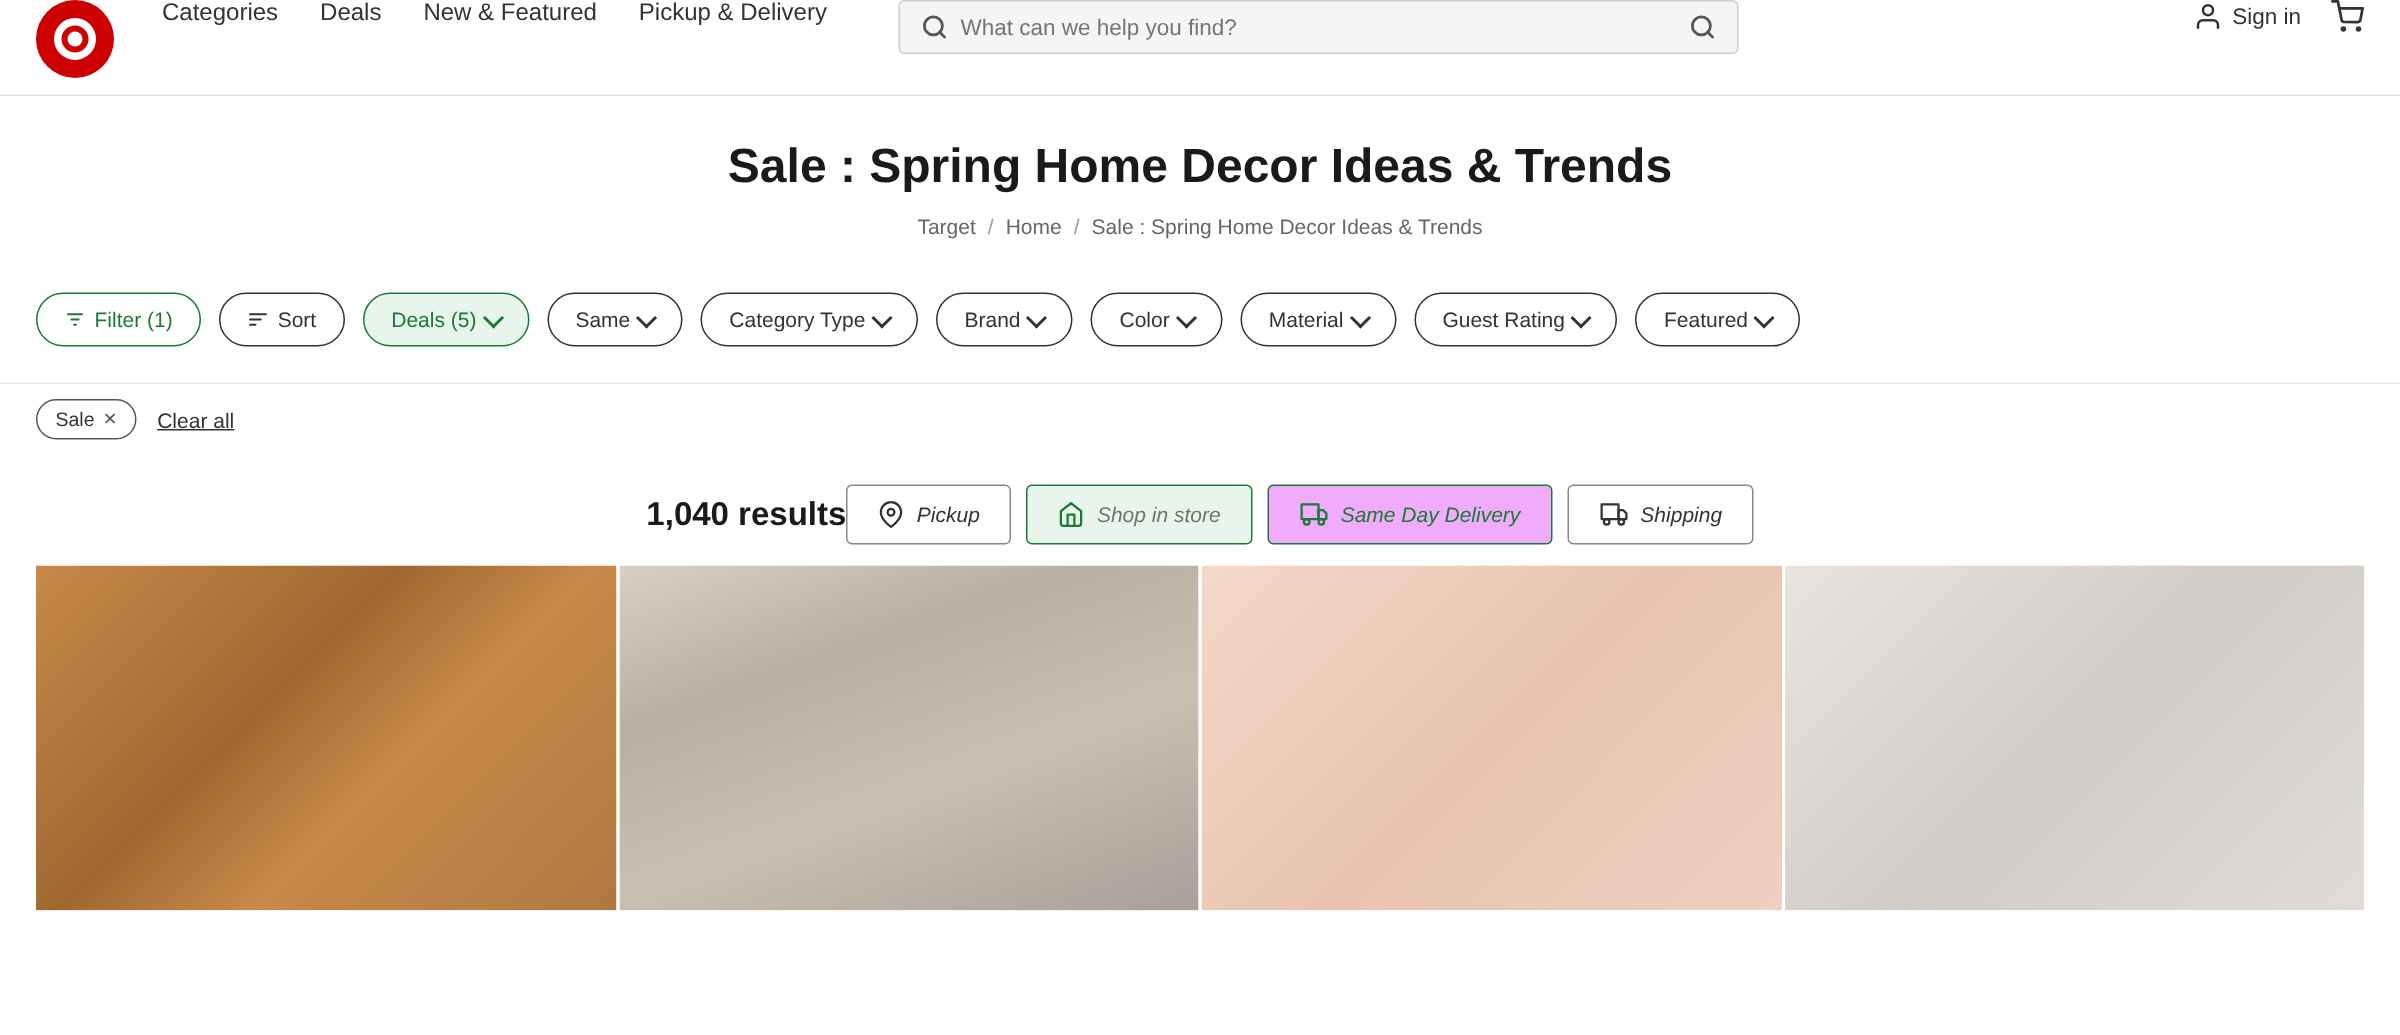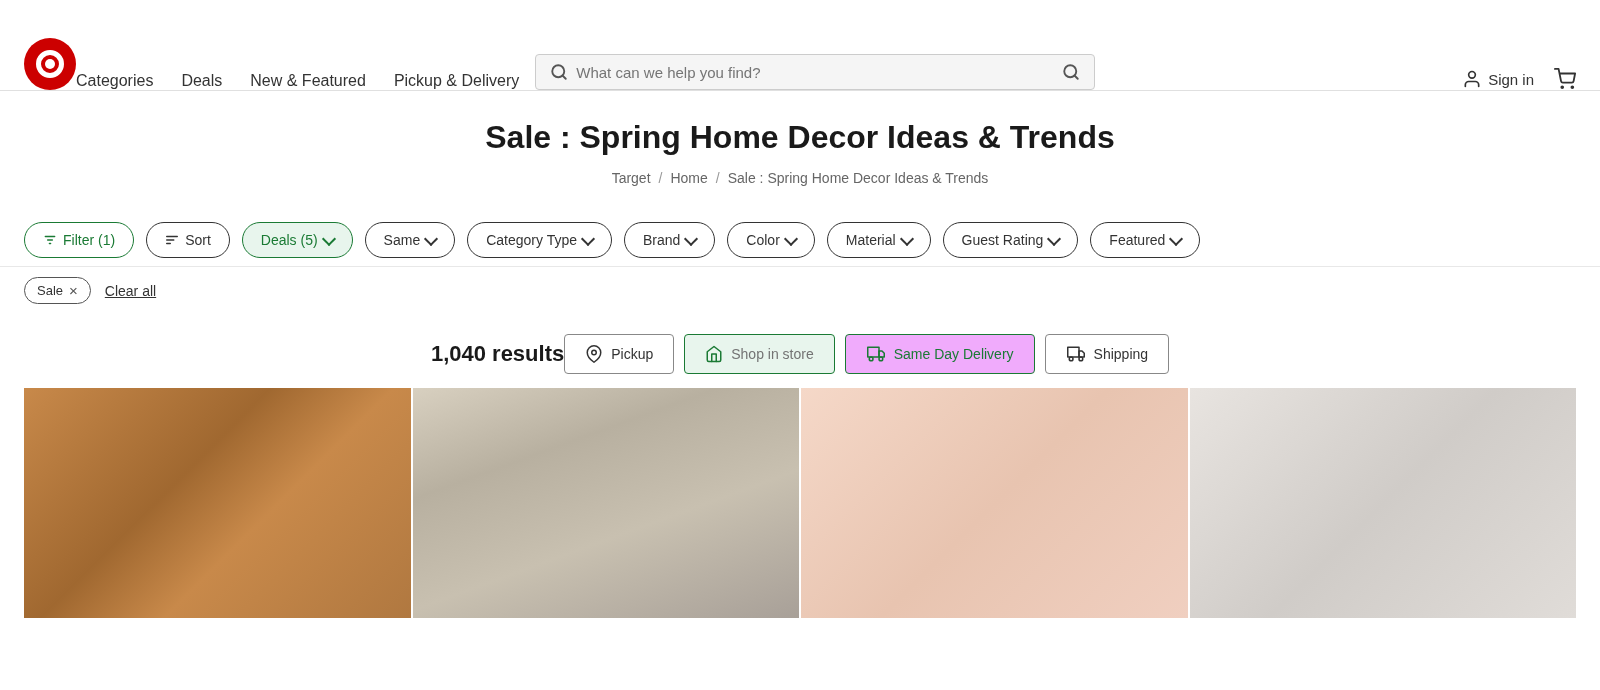--- a/index.html
+++ b/index.html
@@ -1,51 +1,51 @@
 <!DOCTYPE html>
 <html><head>
   <meta charset="utf-8">
   <style>
     * { box-sizing: border-box; margin: 0; padding: 0; }
     body { font-family: -apple-system, BlinkMacSystemFont, 'Helvetica Neue', Arial, sans-serif; background: #fff; color: #333; }
 
     
-    .nav { display: flex; align-items: flex-end; height: 91px; background: #fff; border-bottom: 1px solid #e0e0e0; padding: 0 24px; }
+    .nav { display: flex; align-items: flex-start; height: 64px; background: #fff; border-bottom: 1px solid #e0e0e0; padding: 0 24px; gap: 32px; }
     .nav-links { display: flex; gap: 28px; align-items: center; }
     .nav-link { font-size: 16px; font-weight: 500; color: #333; text-decoration: none; white-space: nowrap; cursor: pointer; }
     .nav-search { flex: 1; display: flex; align-items: center; background: #f5f5f5; border: 1px solid #ccc; border-radius: 4px; padding: 8px 14px; gap: 8px; margin: 0 16px; max-width: 560px; }
     .nav-search input { border: none; background: transparent; font-size: 15px; flex: 1; outline: none; color: #333; }
     .nav-right { display: flex; align-items: center; gap: 20px; margin-left: auto; }
     .nav-right-item { display: flex; align-items: center; gap: 6px; font-size: 15px; cursor: pointer; color: #333; font-weight: 500; }
 
     
     .page-header { text-align: center; padding: 28px 24px 20px; }
     .page-title { font-size: 32px; font-weight: 700; color: #1a1a1a; margin-bottom: 14px; }
     .breadcrumb { display: flex; justify-content: center; align-items: center; gap: 8px; font-size: 14px; color: #666; }
     .breadcrumb a { color: #666; cursor: pointer; }
     .breadcrumb-sep { color: #999; }
 
     
-    .filter-bar { display: flex; align-items: flex-start; gap: 12px; padding: 16px 24px 8px; flex-wrap: wrap; border-bottom: 1px solid #e8e8e8; }
+    .filter-bar { display: flex; align-items: flex-start; gap: 12px; padding: 16px 24px 24px; flex-wrap: wrap; border-bottom: 1px solid #e8e8e8; }
     .filter-btn { display: flex; align-items: center; gap: 6px; padding: 9px 18px; border: 1px solid #333; border-radius: 24px; font-size: 14px; font-weight: 500; background: #fff; cursor: pointer; color: #333; white-space: nowrap; }
     .filter-btn.active { background: #fff; border-color: #1a7a34; color: #1a7a34; }
     .filter-btn.deals-active { background: #e8f5ed; border-color: #1a7a34; color: #1a7a34; }
     .filter-btn svg { width: 14px; height: 14px; }
 
     
     .active-filters { display: flex; align-items: center; gap: 10px; padding: 10px 24px 14px; flex-wrap: wrap; }
     .active-tag { display: flex; align-items: center; gap: 6px; padding: 5px 12px; border: 1px solid #555; border-radius: 20px; font-size: 13px; background: #fff; color: #333; cursor: pointer; }
     .active-tag .close-x { font-size: 15px; color: #555; line-height: 1; }
     .clear-all-link { font-size: 14px; color: #333; text-decoration: underline; cursor: pointer; margin-left: 4px; }
 
     
     .results-bar { display: flex; align-items: center; justify-content: center; padding: 16px 24px 14px; }
     .results-count { font-size: 22px; font-weight: 600; color: #1a1a1a; }
     .results-actions { display: flex; align-items: center; gap: 10px; }
-    .action-btn { display: flex; align-items: center; gap: 8px; padding: 10px 20px; border: 1px solid #ccc; border-radius: 4px; font-size: 14px; font-weight: 500; background: #fff; cursor: pointer; color: #333; white-space: nowrap; }
+    .action-btn { display: flex; align-items: center; gap: 8px; padding: 10px 20px; border: 1px solid #ccc; border-radius: 4px; font-size: 14px; font-weight: 500; background: #fff; cursor: pointer; color: #333; white-space: nowrap; font-style: italic; }
     .action-btn.pickup { background: #fff; border-color: #888; }
     .action-btn.store { background: #e8f5ed; border-color: #1a7a34; color: #737373; }
     .action-btn.delivery { background: #f0abfc; border-color: #1a7a34; color: #1a7a34; }
     .action-btn.shipping { background: #fff; border-color: #888; }
 
     
     .product-grid { display: grid; grid-template-columns: repeat(4, 1fr); gap: 2px; padding: 0 24px; }
     .product-card { background: #f8f8f8; overflow: hidden; position: relative; }
     .product-img-placeholder { width: 100%; height: 230px; background: #e8e0d4; display: flex; align-items: center; justify-content: center; }
 

